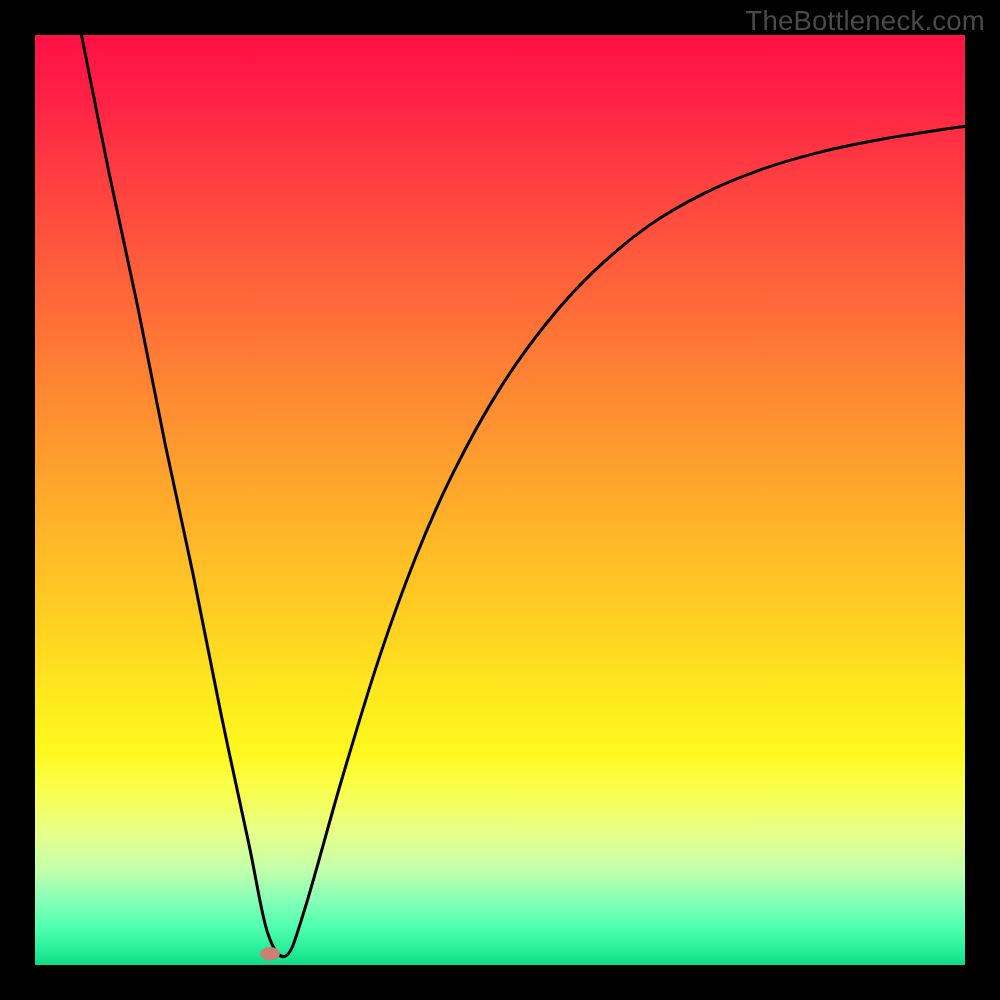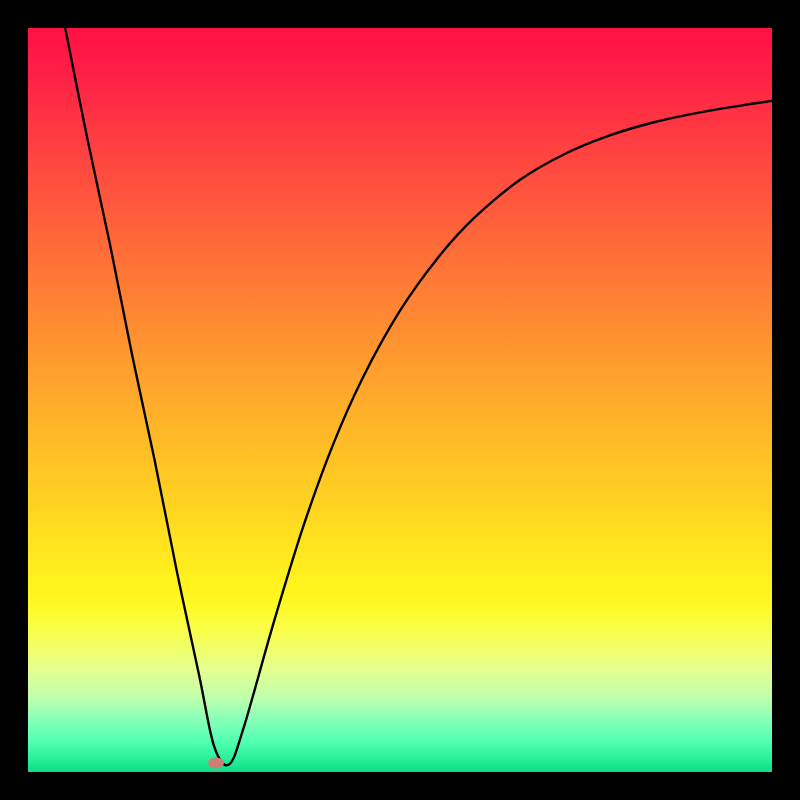--- a/index.html
+++ b/index.html
@@ -80,13 +80,14 @@
   <div class="plot">
     <div class="gradient"></div>
 
     <svg class="curve" viewBox="0 0 744 744" preserveAspectRatio="none">
       <path fill="none" stroke="#000000" stroke-width="2.4" stroke-linejoin="round" stroke-linecap="round" d="M 37.20 0.00 C 40.92 18.60, 52.08 75.64, 59.52 111.60 C 66.96 147.56, 74.40 179.80, 81.84 215.76 C 89.28 251.72, 96.72 291.40, 104.16 327.36 C 111.60 363.32, 119.04 395.56, 126.48 431.52 C 133.92 467.48, 141.36 507.16, 148.80 543.12 C 156.24 579.08, 164.92 618.14, 171.12 647.28 C 177.32 676.42, 181.04 703.08, 186.00 717.96 C 190.96 732.84, 195.92 739.66, 200.88 736.56 C 205.84 733.46, 208.32 722.92, 215.76 699.36 C 223.20 675.80, 235.60 628.68, 245.52 595.20 C 255.44 561.72, 265.36 528.24, 275.28 498.48 C 285.20 468.72, 295.12 441.44, 305.04 416.64 C 314.96 391.84, 323.64 372.00, 334.80 349.68 C 345.96 327.36, 359.60 302.56, 372.00 282.72 C 384.40 262.88, 396.80 246.14, 409.20 230.64 C 421.60 215.14, 432.76 202.74, 446.40 189.72 C 460.04 176.70, 476.16 163.06, 491.04 152.52 C 505.92 141.98, 520.80 133.92, 535.68 126.48 C 550.56 119.04, 565.44 113.21, 580.32 107.88 C 595.20 102.55, 610.08 98.33, 624.96 94.49 C 639.84 90.64, 654.72 87.67, 669.60 84.82 C 684.48 81.96, 701.84 79.36, 714.24 77.38 C 726.64 75.39, 739.04 73.66, 744.00 72.91" id="curve-path"></path>
     </svg>
 
     <div class="marker" id="marker" style="left: 188.232px; top: 735.072px; background: rgb(204, 127, 116);"></div>
   </div>
 
+  <div class="watermark">TheBottleneck.com</div>
 </div>
 
 </body></html>

